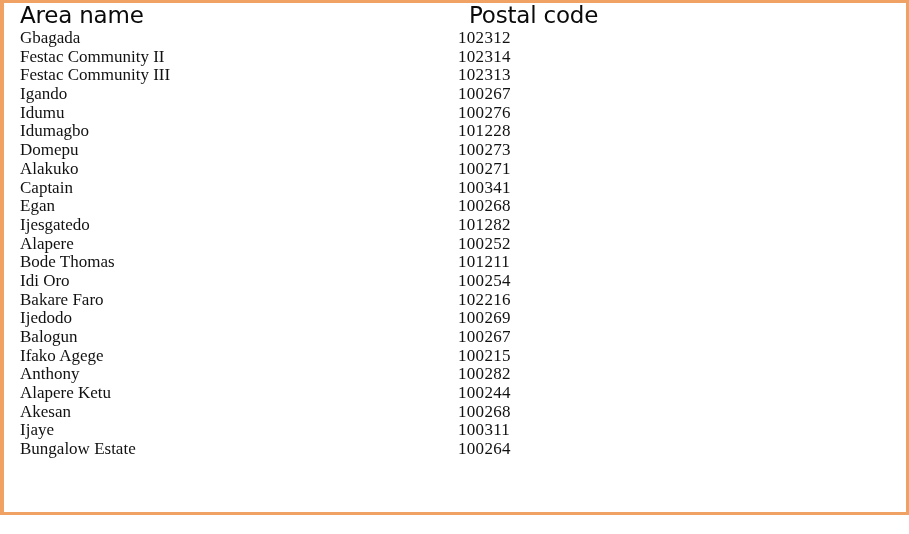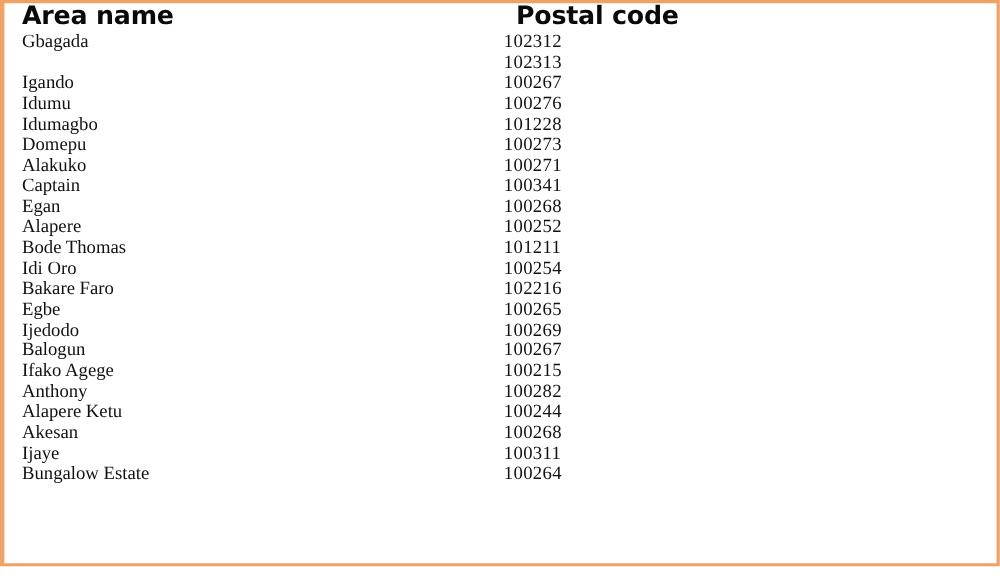--- a/index.html
+++ b/index.html
@@ -58,21 +58,21 @@
   }
 
   .col-code {
     position: absolute;
     left: 465px;
     width: 300px;
   }
 
   .head-cell {
     font-family: "DejaVu Sans", "Liberation Sans", sans-serif;
-    font-weight: bold;
+    font-weight: normal;
     font-size: 23px;
     line-height: 25px;
     color: #0a0a0a;
     letter-spacing: -0.2px;
     white-space: nowrap;
   }
 
   
   #rows {
     position: absolute;
@@ -129,20 +129,25 @@
         <div class="head-cell col-area">Area name</div>
         <div class="head-cell col-code">Postal code</div>
       </div>
 
       <div id="rows">
           <div class="data-row">
             <div class="cell cell-area">Gbagada</div>
             <div class="cell cell-code">102312</div>
           </div>
           <div class="data-row">
+            <div class="cell cell-area">Festac Community II</div>
+            <div class="cell cell-code">102314</div>
+          </div>
+          <div class="data-row">
+            <div class="cell cell-area">Festac Community III</div>
             <div class="cell cell-code">102313</div>
           </div>
           <div class="data-row">
             <div class="cell cell-area">Igando</div>
             <div class="cell cell-code">100267</div>
           </div>
           <div class="data-row">
             <div class="cell cell-area">Idumu</div>
             <div class="cell cell-code">100276</div>
           </div>
@@ -160,40 +165,40 @@
           </div>
           <div class="data-row">
             <div class="cell cell-area">Captain</div>
             <div class="cell cell-code">100341</div>
           </div>
           <div class="data-row">
             <div class="cell cell-area">Egan</div>
             <div class="cell cell-code">100268</div>
           </div>
           <div class="data-row">
+            <div class="cell cell-area">Ijesgatedo</div>
+            <div class="cell cell-code">101282</div>
+          </div>
+          <div class="data-row">
             <div class="cell cell-area">Alapere</div>
             <div class="cell cell-code">100252</div>
           </div>
           <div class="data-row">
             <div class="cell cell-area">Bode Thomas</div>
             <div class="cell cell-code">101211</div>
           </div>
           <div class="data-row">
             <div class="cell cell-area">Idi Oro</div>
             <div class="cell cell-code">100254</div>
           </div>
           <div class="data-row">
             <div class="cell cell-area">Bakare Faro</div>
             <div class="cell cell-code">102216</div>
           </div>
           <div class="data-row">
-            <div class="cell cell-area">Egbe</div>
-            <div class="cell cell-code">100265</div>
-          </div>
-          <div class="data-row">
             <div class="cell cell-area">Ijedodo</div>
             <div class="cell cell-code">100269</div>
           </div>
           <div class="data-row">
             <div class="cell cell-area">Balogun</div>
             <div class="cell cell-code">100267</div>
           </div>
           <div class="data-row">
             <div class="cell cell-area">Ifako Agege</div>
             <div class="cell cell-code">100215</div>

